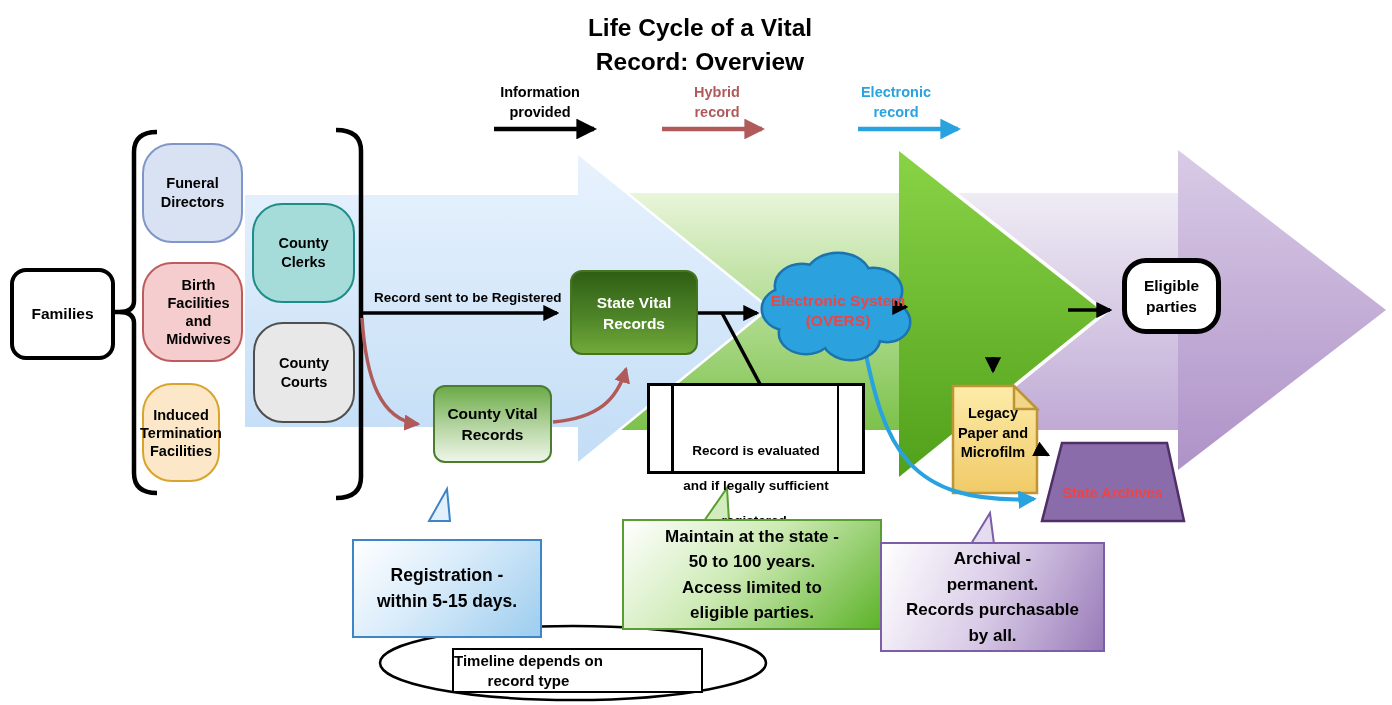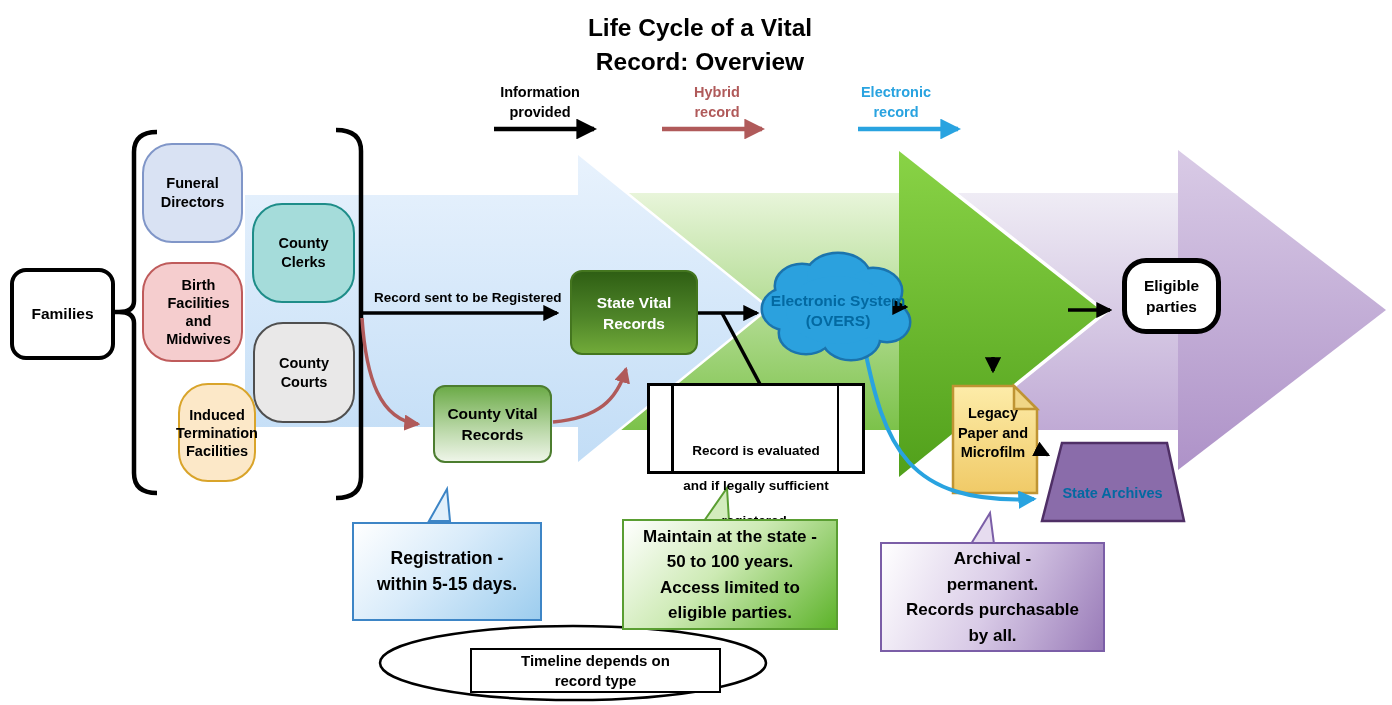--- a/index.html
+++ b/index.html
@@ -21,24 +21,24 @@
   .countyrec{border-radius:12px;border:2.5px solid #4c7d2f;background:linear-gradient(180deg,#6cab48 0%,#b7d6a4 55%,#eef5e8 100%);
              font-size:15.5px;line-height:21px;display:flex;align-items:center;justify-content:center;}
   
   .procbox{border:3px solid #000;background:#fff;font-size:13.5px;line-height:17.6px;padding-top:3px;}
   .procbox .bar{position:absolute;top:0;bottom:0;width:2.5px;background:#000;}
   
   .callout{border:2px solid;font-size:17px;line-height:25.5px;display:flex;align-items:center;justify-content:center;}
   .co-blue{border-color:#3d85c6;background:linear-gradient(135deg,#ffffff 0%,#d8ebfa 45%,#9dcdee 100%);font-size:17.5px;}
   .co-green{border-color:#5a9e32;background:linear-gradient(135deg,#ffffff 0%,#cdeab4 45%,#5db32a 100%);}
   .co-purple{border-color:#7b5ea7;background:linear-gradient(115deg,#ffffff 0%,#d9cbe7 50%,#997bb8 100%);}
-  .timelinebox{border:2.5px solid #000;background:#fff;font-size:15px;line-height:20px;display:flex;align-items:center;justify-content:center;margin-left:18px;}
+  .timelinebox{border:2.5px solid #000;background:#fff;font-size:15px;line-height:20px;display:flex;align-items:center;}
   .note-red{color:#c15353;}
   .note-blue{color:#29a3e3;}
-  .whitetext{color:#0369a1;}
+  .whitetext{color:#ef4444;}
 </style>
 </head>
 <body>
 
 <div id="stage">
 
   <svg id="diagram-svg" viewBox="0 0 1392 705">
     <defs>
       <linearGradient id="gBlue" x1="0" y1="0" x2="0" y2="1">
         <stop offset="0" stop-color="#e8f2fd"></stop>
@@ -156,21 +156,21 @@
   <div class="abs txt srcbox" style="left:142px;top:143px;width:101px;height:100px;background:#d9e2f3;border-color:#8096c8;">
     <span>Funeral
 Directors</span>
   </div>
   <div class="abs txt srcbox" style="left:142px;top:262px;width:101px;height:100px;background:#f5cdce;border-color:#bf5b5b;line-height:18px;padding-left:12px;">
     <span>Birth
 Facilities
 and
 Midwives</span>
   </div>
-  <div class="abs txt srcbox" style="left:142px;top:383px;width:78px;height:99px;background:#fce8c8;border-color:#d9a42a;line-height:18px;margin-left:36px;">
+  <div class="abs txt srcbox" style="left:142px;top:383px;width:78px;height:99px;background:#fce8c8;border-color:#d9a42a;line-height:18px;">
     <span>Induced
 Termination
 Facilities</span>
   </div>
   <div class="abs txt srcbox" style="left:252px;top:203px;width:103px;height:100px;background:#a5dcda;border-color:#1e8d89;">
     <span>County
 Clerks</span>
   </div>
   <div class="abs txt srcbox" style="left:253px;top:322px;width:102px;height:101px;background:#e9e8e8;border-color:#4f4f4f;">
     <span>County
@@ -206,25 +206,25 @@
     <span>Eligible
 parties</span>
   </div>
 
   <div class="abs txt" style="left:945px;top:404px;width:96px;font-size:14.5px;line-height:19.5px;">Legacy
 Paper and
 Microfilm</div>
 
   <div class="abs txt whitetext" style="left:1050px;top:485px;width:125px;font-size:14.5px;">State Archives</div>
 
-  <div class="abs txt callout co-blue" style="left:352px;top:522px;width:190px;height:99px;">
+  <div class="abs txt callout co-blue" style="left:352px;top:539px;width:190px;height:99px;">
     <span>Registration -
 within 5-15 days.</span>
   </div>
-  <div class="abs txt callout co-green" style="left:622px;top:519px;width:216px;height:111px;">
+  <div class="abs txt callout co-green" style="left:622px;top:519px;width:260px;height:111px;">
     <span>Maintain at the state -
 50 to 100 years.
 Access limited to
 eligible parties.</span>
   </div>
   <div class="abs txt callout co-purple" style="left:880px;top:542px;width:225px;height:110px;">
     <span>Archival -
 permanent.
 Records purchasable
 by all.</span>

